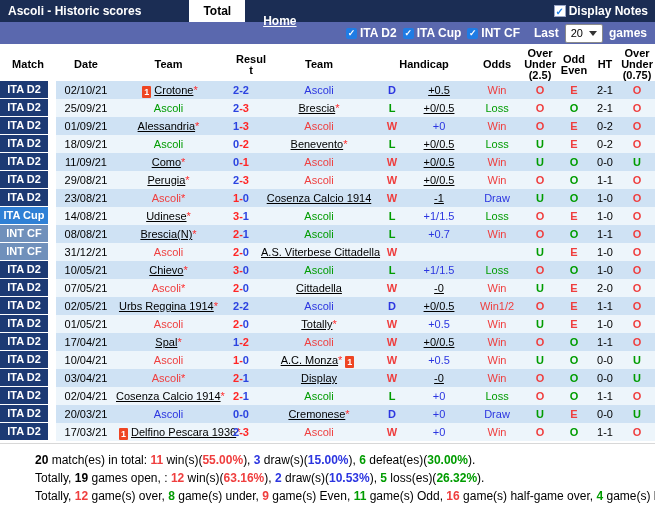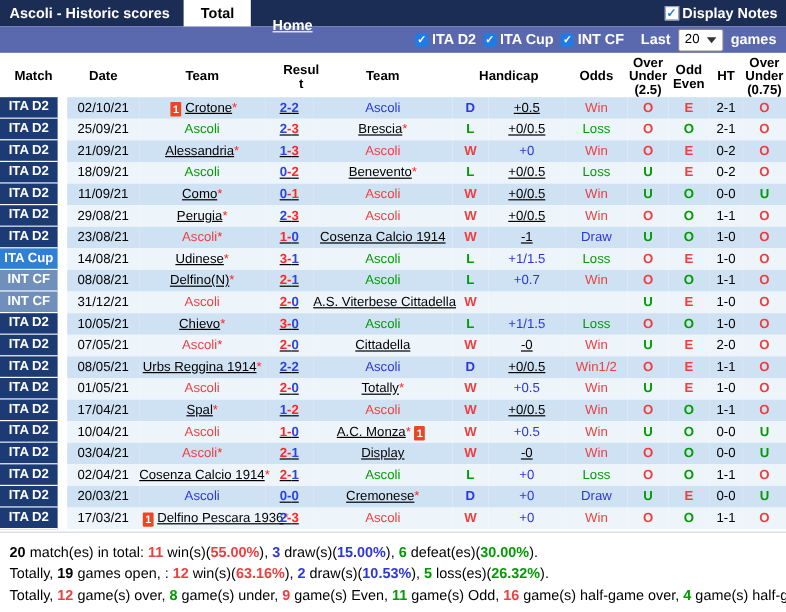--- a/index.html
+++ b/index.html
@@ -2,21 +2,21 @@
 <html><head>
 <meta charset="utf-8">
 <style>
   html,body{margin:0;padding:0;background:#fff;}
   .page{width:655px;height:510px;overflow:hidden;background:#fff;
         font-family:"Liberation Sans",sans-serif;position:relative;}
   
   .topbar{height:22px;background:#1b2d54;display:flex;align-items:center;
           color:#fff;font-size:12px;font-weight:bold;}
   .title{padding:0 12px 0 8px;white-space:nowrap;}
-  .tab{height:22px;line-height:22px;padding:0 14px;cursor:pointer;white-space:nowrap;}
+  .tab{height:22px;line-height:22px;padding:0 14px;cursor:pointer;white-space:nowrap;margin-left:36px;}
   .tab.active{background:#fff;color:#000;}
   .tab.home{color:#fff;text-decoration:underline;margin-left:4px;margin-top:20px;}
   .spacer{flex:1;}
   .notes{display:flex;align-items:center;gap:3px;padding-right:7px;cursor:pointer;}
   .cb-white{width:12px;height:12px;background:#fff;border:1px solid #9aa6c8;
             color:#1f7ce4;font-size:10px;line-height:12px;text-align:center;
             font-weight:bold;box-sizing:border-box;}
   
   .filterbar{height:22px;background:#5a68ae;display:flex;align-items:center;
              justify-content:flex-end;color:#fff;font-size:12px;font-weight:bold;
@@ -37,36 +37,36 @@
                   text-align:center;line-height:11px;padding:0 1px;color:#000;}
   .wrapR{display:inline-block;width:30px;word-break:break-all;margin-left:14px;}
   table.scores td{height:18px;line-height:18px;text-align:center;
                   padding:0;white-space:nowrap;overflow:visible;}
   tr.odd td{background:#cfe2f4;}
   tr.even td{background:#edf5fb;}
   tr.odd td.c-match,tr.even td.c-match{background:#fff;}
   .badge{box-sizing:border-box;height:18px;line-height:17px;margin-right:8px;
          color:#fff;font-weight:bold;font-size:11px;text-align:center;
          border-bottom:1px solid #fff;}
-  .c-score{font-weight:bold;text-decoration:underline;}
+  .c-score{font-weight:bold;}
   .c-wdl,.c-ou{font-weight:bold;}
   .t-red{color:#ef3e3e;}
   .t-green{color:#009c00;}
   .t-blue{color:#2b35e0;}
   .t-black{color:#000;text-decoration:underline;}
   .s-red{color:#ff2626;}
   .s-blue{color:#2b43e0;}
   .ast{color:#ff2b2b;}
   .card{display:inline-block;width:9px;height:12px;background:#ee4523;color:#fff;
         font-size:9px;line-height:12px;font-weight:bold;text-align:center;
         border-radius:1px;margin:0 3px;vertical-align:-1px;}
   
   .footer{border-top:1px solid #d8d8d8;margin-top:2px;padding:7px 8px;
           font-size:12px;color:#000;}
-  .fline{line-height:18px;white-space:nowrap;}
+  .fline{line-height:18px;white-space:nowrap;margin-left:27px;}
   .bold{font-weight:bold;}
 </style>
 </head>
 <body>
 
 <div class="page">
 
   <div class="topbar">
     <span class="title">Ascoli - Historic scores</span>
     <span class="tab active">Total</span>
@@ -159,21 +159,21 @@
           <td class="c-odds t-green">Loss</td>
           <td class="c-ou t-red">O</td>
           <td class="c-ou t-green">O</td>
           <td class="c-ht">2-1</td>
           <td class="c-ou t-red">O</td>
         </tr>
         <tr class="odd">
           <td class="c-match">
             <div class="badge" style="background: rgb(28, 58, 116);">ITA D2</div>
           </td>
-          <td class="c-date">21/09/21</td>
+          <td class="c-date">01/09/21</td>
           <td class="c-team"><span class="t-black">Alessandria</span><span class="ast">*</span></td>
           <td class="c-score"><span class="s-blue">1</span><span class="s-red">-</span><span class="s-red">3</span></td>
           <td class="c-team"><span class="t-red">Ascoli</span></td>
           <td class="c-wdl t-red">W</td>
           <td class="c-hand t-blue">+0</td>
           <td class="c-odds t-red">Win</td>
           <td class="c-ou t-red">O</td>
           <td class="c-ou t-red">E</td>
           <td class="c-ht">0-2</td>
           <td class="c-ou t-red">O</td>
@@ -256,21 +256,21 @@
           <td class="c-ou t-red">O</td>
           <td class="c-ou t-red">E</td>
           <td class="c-ht">1-0</td>
           <td class="c-ou t-red">O</td>
         </tr>
         <tr class="odd">
           <td class="c-match">
             <div class="badge" style="background: rgb(112, 144, 187);">INT CF</div>
           </td>
           <td class="c-date">08/08/21</td>
-          <td class="c-team"><span class="t-black">Delfino(N)</span><span class="ast">*</span></td>
+          <td class="c-team"><span class="t-black">Brescia(N)</span><span class="ast">*</span></td>
           <td class="c-score"><span class="s-red">2</span><span class="s-red">-</span><span class="s-blue">1</span></td>
           <td class="c-team"><span class="t-green">Ascoli</span></td>
           <td class="c-wdl t-green">L</td>
           <td class="c-hand t-blue">+0.7</td>
           <td class="c-odds t-red">Win</td>
           <td class="c-ou t-red">O</td>
           <td class="c-ou t-green">O</td>
           <td class="c-ht">1-1</td>
           <td class="c-ou t-red">O</td>
         </tr>
@@ -319,21 +319,21 @@
           <td class="c-odds t-red">Win</td>
           <td class="c-ou t-green">U</td>
           <td class="c-ou t-red">E</td>
           <td class="c-ht">2-0</td>
           <td class="c-ou t-red">O</td>
         </tr>
         <tr class="odd">
           <td class="c-match">
             <div class="badge" style="background: rgb(28, 58, 116);">ITA D2</div>
           </td>
-          <td class="c-date">08/05/21</td>
+          <td class="c-date">02/05/21</td>
           <td class="c-team"><span class="t-black">Urbs Reggina 1914</span><span class="ast">*</span></td>
           <td class="c-score"><span class="s-blue">2</span><span class="s-blue">-</span><span class="s-blue">2</span></td>
           <td class="c-team"><span class="t-blue">Ascoli</span></td>
           <td class="c-wdl t-blue">D</td>
           <td class="c-hand t-black">+0/0.5</td>
           <td class="c-odds t-red">Win1/2</td>
           <td class="c-ou t-red">O</td>
           <td class="c-ou t-red">E</td>
           <td class="c-ht">1-1</td>
           <td class="c-ou t-red">O</td>

